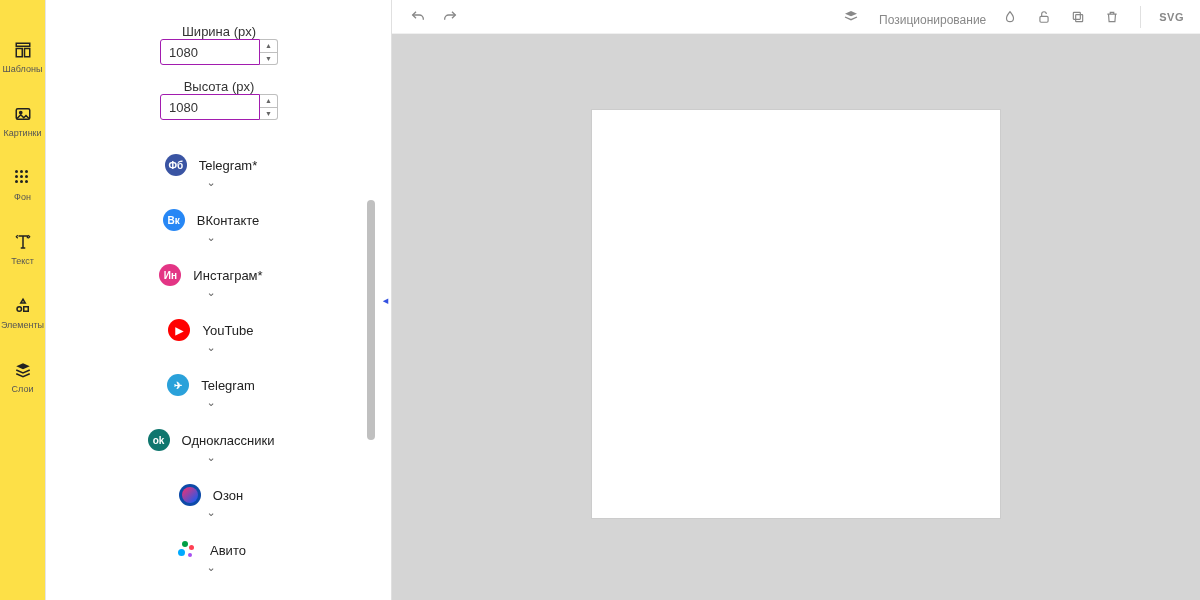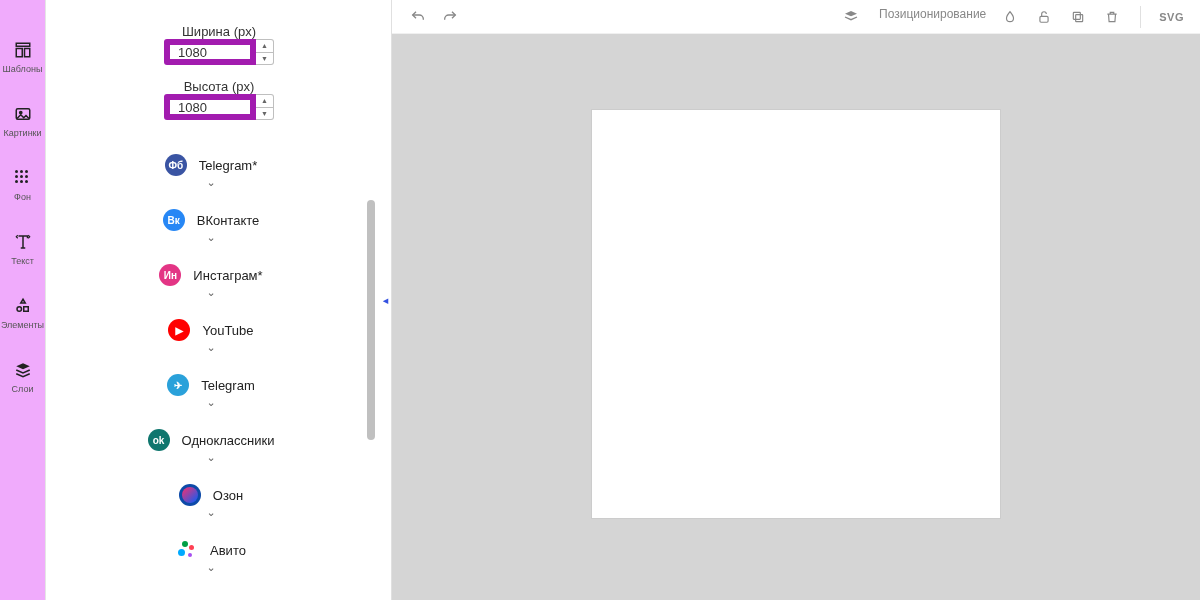--- a/index.html
+++ b/index.html
@@ -1,33 +1,33 @@
 <!DOCTYPE html>
 <html><head>
 <meta charset="utf-8">
 <style>
 * { box-sizing: border-box; margin: 0; padding: 0; font-family: -apple-system, BlinkMacSystemFont, "Segoe UI", Arial, sans-serif; }
 body { width: 1200px; height: 600px; overflow: hidden; background: #fff; display: flex; }
-.rail { width: 46px; background: #f0abfc; border-right: 1px solid #e5e5e5; display: flex; flex-direction: column; align-items: center; padding-top: 40px; gap: 30px; }
+.rail { width: 46px; background: #fde047; border-right: 1px solid #e5e5e5; display: flex; flex-direction: column; align-items: center; padding-top: 40px; gap: 30px; }
 .rail-item { display: flex; flex-direction: column; align-items: center; gap: 4px; cursor: pointer; width: 100%; }
 .rail-item span.label { font-size: 9px; color: #555; }
 .rail-ico { width: 20px; height: 20px; display: flex; align-items: center; justify-content: center; color: #222; }
 .sidebar { width: 334px; background: #fff; display: flex; flex-direction: column; padding: 0; position: relative; }
 .scrollbar-gutter { position: absolute; right: 0; top: 200px; bottom: 0; width: 16px; background: #fff; }
 .scrollbar-thumb { position: absolute; top: 0; left: 3px; width: 8px; height: 240px; background: #c0c0c0; border-radius: 4px; }
 .panel { padding: 24px 24px 0 36px; }
 .toggle-row { display: flex; align-items: center; gap: 10px; margin-bottom: 20px; }
 .toggle { width: 30px; height: 14px; border-radius: 8px; background: #b7bff7; position: relative; }
 .toggle::after { content: ""; position: absolute; right: -2px; top: -2px; width: 18px; height: 18px; background: #505bd3; border-radius: 50%; }
 .toggle-label { font-size: 13px; color: #4a54c9; }
 .help { width: 16px; height: 16px; border-radius: 50%; background: #3452e1; color: #fff; display: flex; align-items: center; justify-content: center; font-size: 11px; font-weight: bold; }
 .field-row { display: flex; align-items: center; justify-content: space-between; margin-bottom: 14px; flex-direction: column; }
 .field-label { font-size: 13px; color: #333; }
 .input-wrap { display: flex; }
-.num-input { width: 92px; height: 26px; border: 6px solid #a21caf; border-radius: 3px 0 0 3px; padding: 0 8px; font-size: 13px; color: #333; }
+.num-input { width: 100px; height: 26px; border: 1px solid #a21caf; border-radius: 3px 0 0 3px; padding: 0 8px; font-size: 13px; color: #333; }
 .stepper { width: 18px; height: 26px; border: 1px solid #bfbfbf; border-left: none; border-radius: 0 3px 3px 0; display: flex; flex-direction: column; }
 .stepper div { flex: 1; display: flex; align-items: center; justify-content: center; font-size: 7px; color: #666; cursor: pointer; }
 .stepper div:first-child { border-bottom: 1px solid #bfbfbf; }
 .presets { margin-top: 24px; padding-right: 16px; }
 .preset { display: flex; align-items: center; justify-content: space-between; padding: 10px 0; cursor: pointer; flex-direction: column; }
 .preset-left { display: flex; align-items: center; gap: 12px; }
 .pico { width: 22px; height: 22px; border-radius: 50%; display: flex; align-items: center; justify-content: center; color: #fff; font-size: 10px; font-weight: bold; }
 .preset-name { font-size: 13px; color: #222; }
 .chev { font-size: 11px; color: #666; }
 .collapse-handle { width: 12px; background: #fff; border-right: 1px solid #e0e0e0; display: flex; align-items: center; justify-content: center; position: relative; }
@@ -223,21 +223,21 @@
           </svg>
         </div>
       <div class="tb-btn">
           <svg width="16" height="16" viewBox="0 0 24 24" fill="none" stroke="currentColor" stroke-width="2">
             <path d="M15 14l5-5-5-5"></path>
             <path d="M20 9H10a6 6 0 00-6 6v1"></path>
           </svg>
         </div>
     </div>
     <div class="tb-right">
-      <div style="display:flex;align-items:flex-start;gap:18px">
+      <div style="display:flex;align-items:flex-end;gap:18px">
         <div class="tb-btn">
             <svg width="16" height="16" viewBox="0 0 24 24" fill="currentColor">
               <path d="M12 3l9 4-9 4-9-4z"></path>
               <path d="M3 12l9 4 9-4" fill="none" stroke="currentColor" stroke-width="2"></path>
             </svg>
           </div>
         <span class="tb-label">Позиционирование</span>
       </div>
       <div class="tb-btn">
           <svg width="14" height="14" viewBox="0 0 24 24" fill="none" stroke="currentColor" stroke-width="2">

